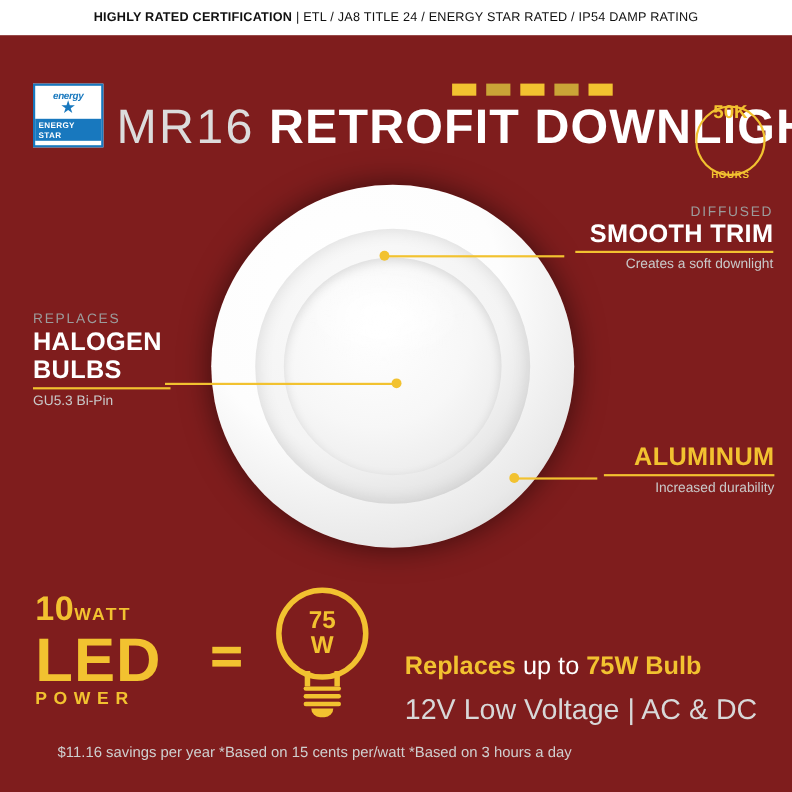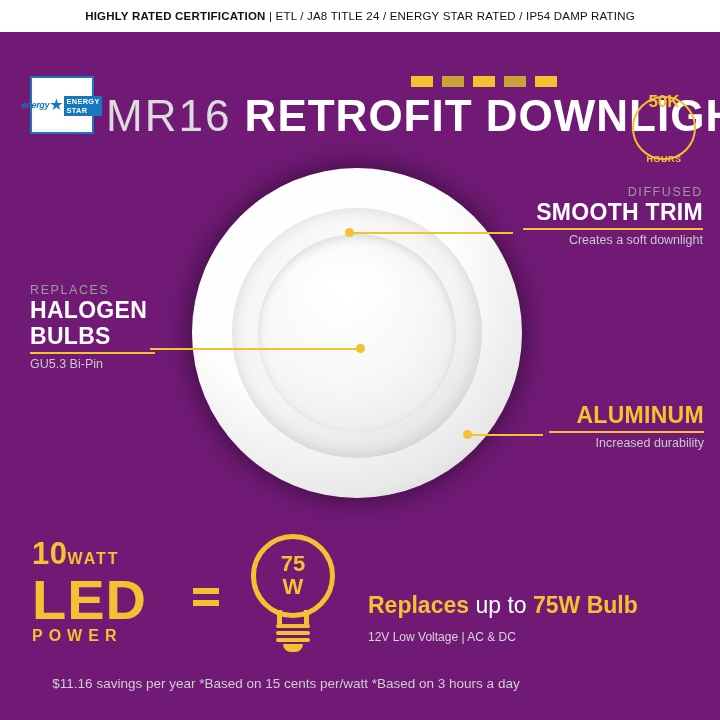--- a/index.html
+++ b/index.html
@@ -3,39 +3,39 @@
 <meta charset="utf-8">
 <style>
   html,body{margin:0;padding:0;}
   body{
     width:720px;height:720px;
     background:#1b1b1b;
     font-family:"Liberation Sans", sans-serif;
     overflow:hidden;
     position:relative;
   }
-  .page{position:relative;width:720px;height:720px;background:#701a75;}
+  .page{position:relative;width:720px;height:720px;background:#7f1d1d;}
 
   
   .top-banner{
     position:absolute;left:0;top:0;width:720px;height:32px;
     background:#ffffff;display:flex;align-items:center;justify-content:center;
   }
   .top-banner .txt{
     font-size:11.5px;color:#111;letter-spacing:.2px;white-space:nowrap;
   }
   .top-banner .bold{font-weight:bold;}
 
   
   .header{position:absolute;left:0;top:32px;width:720px;height:130px;}
 
   .estar{
     position:absolute;left:30px;top:44px;width:64px;height:58px;
     background:#ffffff;border:2px solid #1878be;box-sizing:border-box;
-    display:flex;flex-direction:row;align-items:center;justify-content:center;
+    display:flex;flex-direction:column;align-items:center;justify-content:center;
   }
   .estar .e-top{
     font-size:9px;color:#1878be;font-style:italic;font-weight:bold;letter-spacing:-.3px;
     line-height:10px;
   }
   .estar .e-star{color:#1878be;font-size:16px;line-height:14px;}
   .estar .e-bot{
     background:#1878be;color:#fff;font-size:7.4px;font-weight:bold;letter-spacing:.3px;
     padding:1px 3px;margin-top:2px;
   }
@@ -126,21 +126,21 @@
   .bulb .r1{top:90px;} .bulb .r2{top:97px;} .bulb .r3{top:104px;}
   .bulb .tip{position:absolute;left:36px;top:110px;width:20px;height:8px;background:#f2c230;border-radius:0 0 8px 8px;}
   .bulb .label{
     position:absolute;left:0;top:18px;width:92px;text-align:center;color:#f2c230;
     font-size:22px;font-weight:bold;line-height:23px;
   }
 
   .replaces{position:absolute;left:368px;top:592px;font-size:23px;color:#ffffff;}
   .replaces .yellow{color:#f2c230;font-weight:bold;}
   .replaces .upto{color:#ffffff;font-weight:normal;}
-  .volt{position:absolute;left:368px;top:630px;font-size:12px;color:#d8d8d8;}
+  .volt{position:absolute;left:368px;top:630px;font-size:26px;color:#d8d8d8;}
 
   .savings{
     position:absolute;left:0;top:676px;width:572px;text-align:center;
     font-size:13.5px;color:#cfcfcf;
   }
 </style>
 </head>
 <body>
 
 <div class="page">

